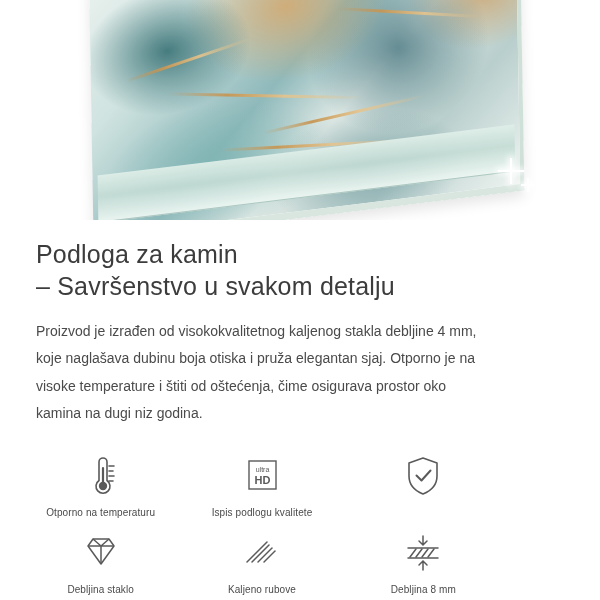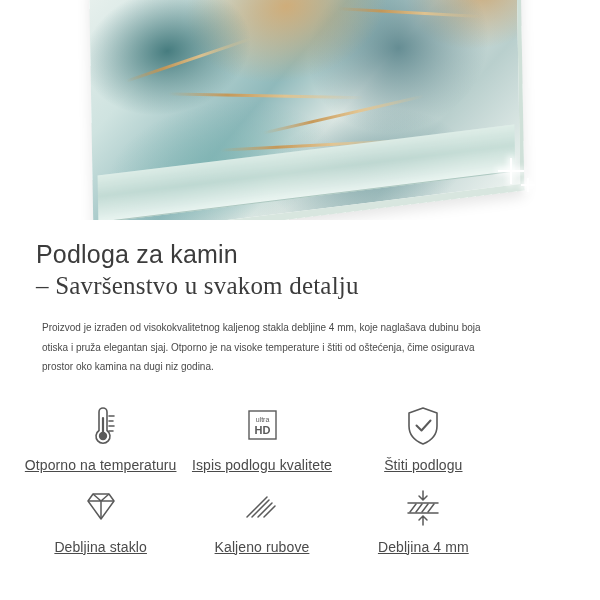--- a/index.html
+++ b/index.html
@@ -95,26 +95,26 @@
     padding: 18px 36px 0 36px;
   }
   .title {
     font-size: 25px;
     line-height: 1.28;
     font-weight: 400;
     color: #3c3c3c;
     margin: 0 0 16px 0;
     letter-spacing: 0.2px;
   }
-  .title .line2 { display: block; font-family: Liberation Serif, serif; }
+  .title .line2 { display: block; }
   .desc {
-    font-size: 10px;
+    font-size: 14px;
     line-height: 1.95;
     color: #4a4a4a;
-    margin: 6px;
+    margin: 0;
     max-width: 540px;
   }
 
   
   .features {
     margin-top: 26px;
     padding: 0 20px;
   }
   .feature-row {
     display: flex;
@@ -127,24 +127,23 @@
     text-align: center;
   }
   .feature-icon {
     height: 46px;
     display: flex;
     align-items: center;
     justify-content: center;
     margin-bottom: 8px;
   }
   .feature-label {
-    font-size: 14px;
+    font-size: 10px;
     color: #4a4a4a;
     letter-spacing: 0.1px;
-    text-decoration: underline;
   }
   svg { display: block; }
 </style>
 </head>
 <body>
 
 <div class="page">
 
   <div class="hero">
     <div class="hero-plate">
@@ -198,21 +197,20 @@
 
       <div class="feature">
         <div class="feature-icon">
           <svg width="44" height="46" viewBox="0 0 44 46">
             <g fill="none" stroke="#5a5a5a" stroke-width="1.6" stroke-linejoin="round" stroke-linecap="round">
               <path d="M22 5l14 5v13c0 9-6.5 15-14 18C14.5 38 8 32 8 23V10z"></path>
               <path d="M15.5 22.5l5 5 9-10" stroke-width="2"></path>
             </g>
           </svg>
         </div>
-        <div class="feature-label">Štiti podlogu</div>
       </div>
 
     </div>
 
     <div class="feature-row">
 
       <div class="feature">
         <div class="feature-icon">
           <svg width="46" height="40" viewBox="0 0 46 40">
             <g fill="none" stroke="#5a5a5a" stroke-width="1.5" stroke-linejoin="round">
@@ -243,18 +241,18 @@
           <svg width="46" height="42" viewBox="0 0 46 42">
             <g fill="none" stroke="#5a5a5a" stroke-width="1.5" stroke-linecap="round">
               <path d="M23 4v8M19 9l4 4 4-4"></path>
               <path d="M8 16h30"></path>
               <path d="M8 26h30"></path>
               <path d="M10 25l6-8M16 25l6-8M22 25l6-8M28 25l6-8"></path>
               <path d="M23 38v-8M19 33l4-4 4 4"></path>
             </g>
           </svg>
         </div>
-        <div class="feature-label">Debljina 4 mm</div>
+        <div class="feature-label">Debljina 8 mm</div>
       </div>
 
     </div>
   </div>
 </div>
 
 </body></html>

